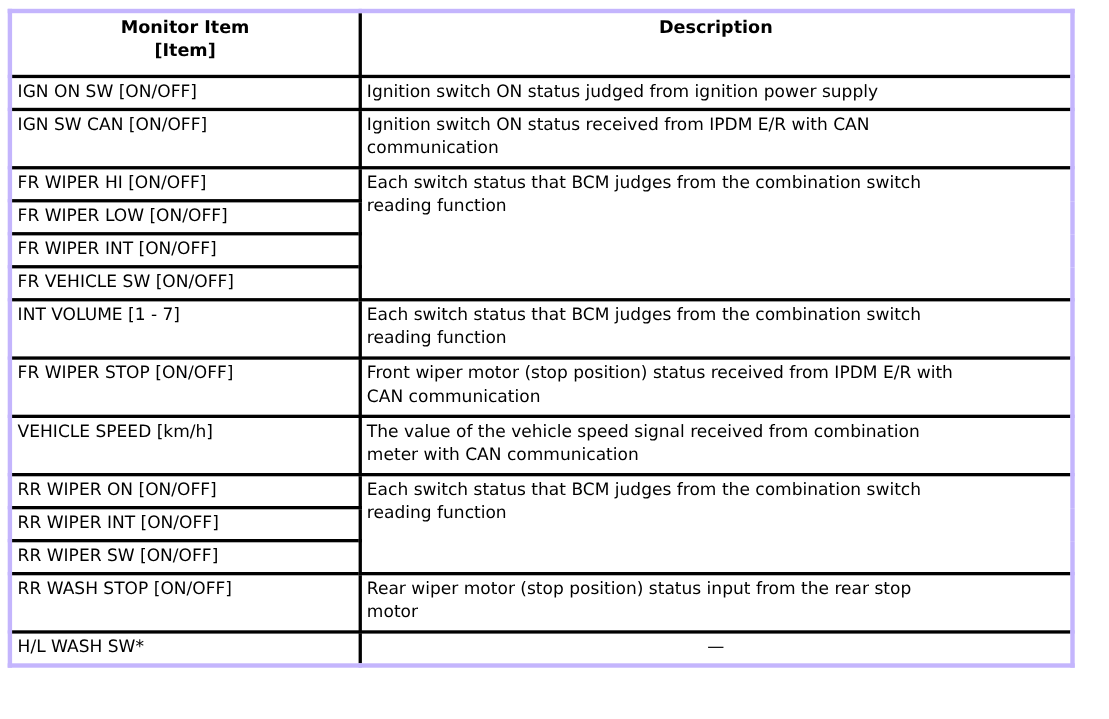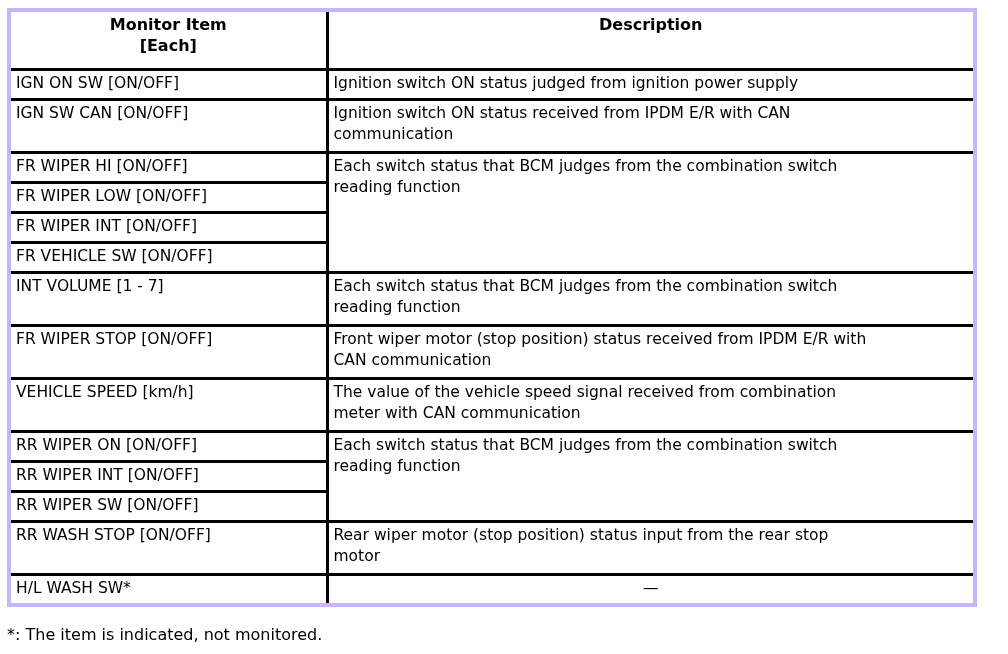--- a/index.html
+++ b/index.html
@@ -69,21 +69,21 @@
 
   <table class="monitor-table">
     <colgroup>
       <col class="item-col">
       <col class="desc-col">
     </colgroup>
     <thead>
       <tr class="row-h">
         <th class="header-cell">
           <div>Monitor Item</div>
-          <div>[Each]</div>
+          <div>[Item]</div>
         </th>
         <th class="header-cell">Description</th>
       </tr>
     </thead>
     <tbody>
       <tr class="row-s">
         <td class="item-cell">IGN ON SW [ON/OFF]</td>
         <td class="desc-cell">Ignition switch ON status judged from ignition power supply</td>
       </tr>
       <tr class="row-m">
@@ -136,15 +136,14 @@
         <td class="desc-cell">Rear wiper motor (stop position) status input from the rear stop
 motor</td>
       </tr>
       <tr class="row-s">
         <td class="item-cell">H/L WASH SW*</td>
         <td class="desc-cell desc-center">—</td>
       </tr>
     </tbody>
   </table>
 
-  <p class="footnote">*: The item is indicated, not monitored.</p>
 
 </div>
 
 </body></html>

